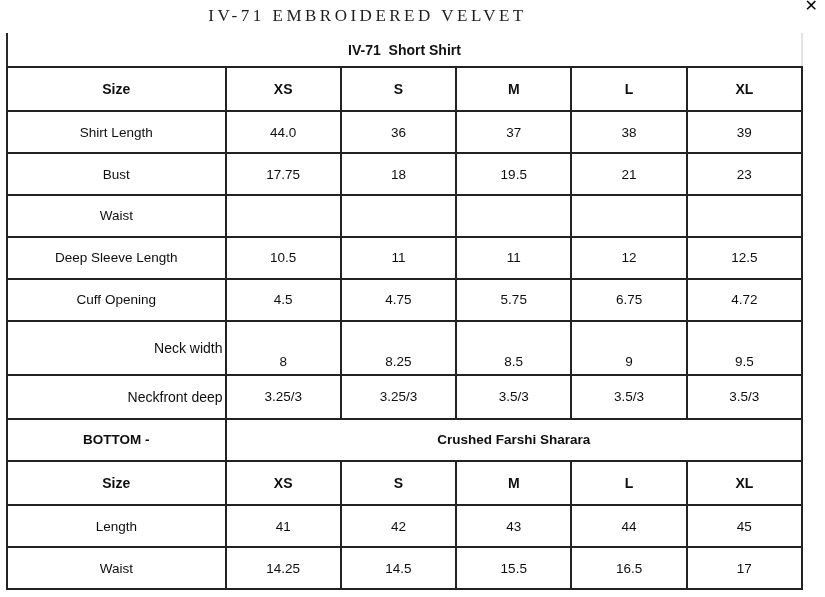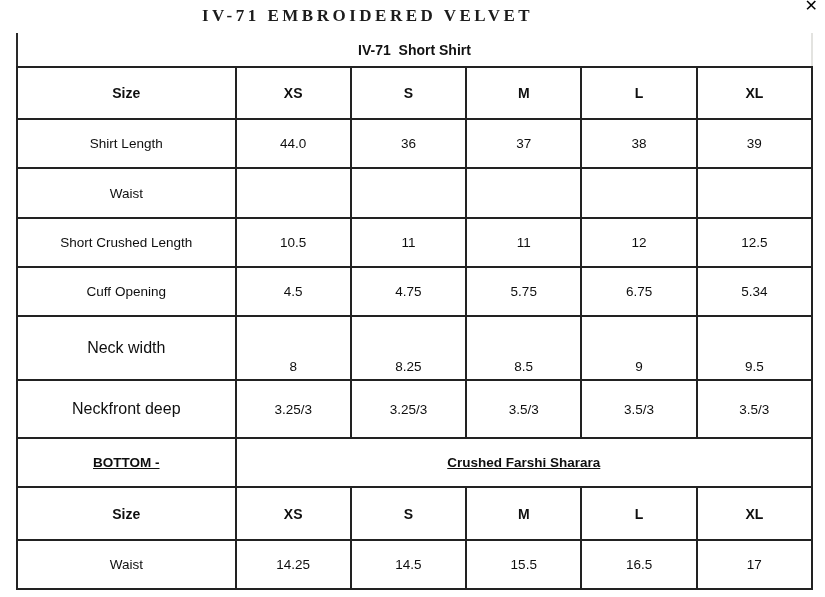--- a/index.html
+++ b/index.html
@@ -9,38 +9,38 @@
     font-family: "Liberation Sans", sans-serif;
     overflow: hidden;
     position: relative;
   }
   .page-title {
     position: absolute;
     top: 6px; left: 0; width: 735px;
     text-align: center;
     font-family: "Liberation Serif", serif;
     font-size: 17px;
-    font-weight: 700;
+    font-weight: 400;
     letter-spacing: 3.5px;
     color: #1c1c1c;
     white-space: pre;
   }
   .close-btn {
     position: absolute;
     top: -4px; right: 7px;
     font-size: 16px;
     font-weight: 600;
     color: #000;
     cursor: pointer;
     font-family: "DejaVu Sans", sans-serif;
     line-height: 20px;
   }
   .chart {
     position: absolute;
-    left: 16px; top: 33px;
+    left: 6px; top: 33px;
     width: 797px;
   }
   .chart-caption {
     height: 33px;
     border-left: 2px solid #2a2a2a;
     border-right: 2px solid #e3e3e0;
     display: flex;
     align-items: center;
     justify-content: center;
     font-size: 14px;
@@ -57,23 +57,23 @@
   table.size-table td {
     border: 2px solid #222222;
     text-align: center;
     vertical-align: middle;
     font-size: 13.5px;
     color: #0f0f0f;
     overflow: hidden;
     padding: 0 2px;
   }
   table.size-table td.hdr { font-weight: 700; font-size: 14px; }
-  table.size-table td.label-small { font-size: 16px; }
+  table.size-table td.label-small { font-size: 14px; text-align: right; }
   table.size-table td.val-low { vertical-align: bottom; padding-bottom: 5px; }
-  table.size-table td.bold { font-weight: 700; text-decoration: underline; }
+  table.size-table td.bold { font-weight: 700; }
 </style>
 </head>
 <body>
 
 <div class="page-title">IV-71 EMBROIDERED VELVET</div>
 <div class="close-btn">✕</div>
 
 <div class="chart">
   <div class="chart-caption">IV-71  Short Shirt</div>
   <table class="size-table">
@@ -96,42 +96,50 @@
         </tr>
         <tr>
           <td>Shirt Length</td>
           <td>44.0</td>
           <td>36</td>
           <td>37</td>
           <td>38</td>
           <td>39</td>
         </tr>
         <tr>
+          <td>Bust</td>
+          <td>17.75</td>
+          <td>18</td>
+          <td>19.5</td>
+          <td>21</td>
+          <td>23</td>
+        </tr>
+        <tr>
           <td>Waist</td>
           <td></td>
           <td></td>
           <td></td>
           <td></td>
           <td></td>
         </tr>
         <tr>
-          <td>Short Crushed Length</td>
+          <td>Deep Sleeve Length</td>
           <td>10.5</td>
           <td>11</td>
           <td>11</td>
           <td>12</td>
           <td>12.5</td>
         </tr>
         <tr>
           <td>Cuff Opening</td>
           <td>4.5</td>
           <td>4.75</td>
           <td>5.75</td>
           <td>6.75</td>
-          <td>5.34</td>
+          <td>4.72</td>
         </tr>
         <tr>
           <td class="label-small">Neck width</td>
           <td class="val-low">8</td>
           <td class="val-low">8.25</td>
           <td class="val-low">8.5</td>
           <td class="val-low">9</td>
           <td class="val-low">9.5</td>
         </tr>
         <tr>
@@ -148,20 +156,28 @@
         </tr>
         <tr>
           <td class="hdr">Size</td>
           <td class="hdr">XS</td>
           <td class="hdr">S</td>
           <td class="hdr">M</td>
           <td class="hdr">L</td>
           <td class="hdr">XL</td>
         </tr>
         <tr>
+          <td>Length</td>
+          <td>41</td>
+          <td>42</td>
+          <td>43</td>
+          <td>44</td>
+          <td>45</td>
+        </tr>
+        <tr>
           <td>Waist</td>
           <td>14.25</td>
           <td>14.5</td>
           <td>15.5</td>
           <td>16.5</td>
           <td>17</td>
         </tr>
       </tbody>
   </table>
 </div>

